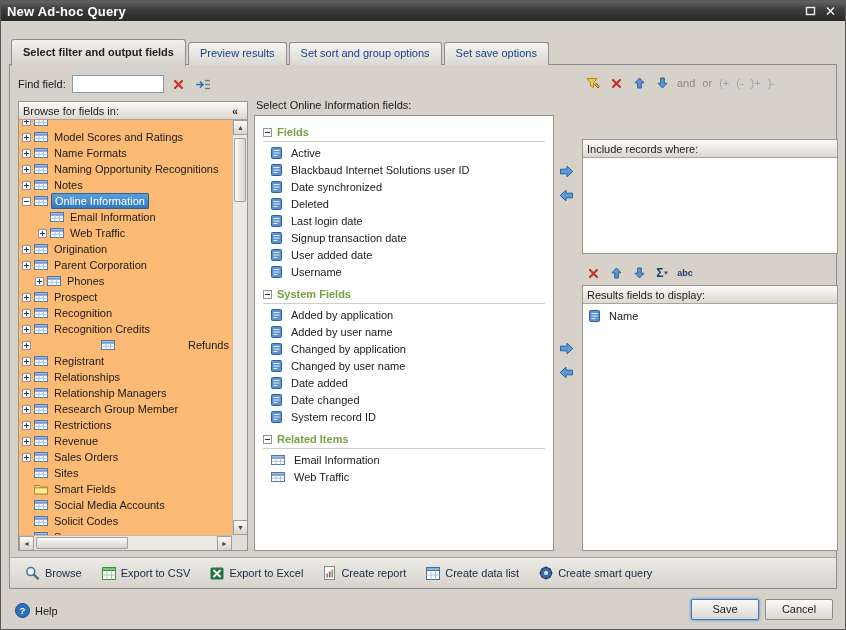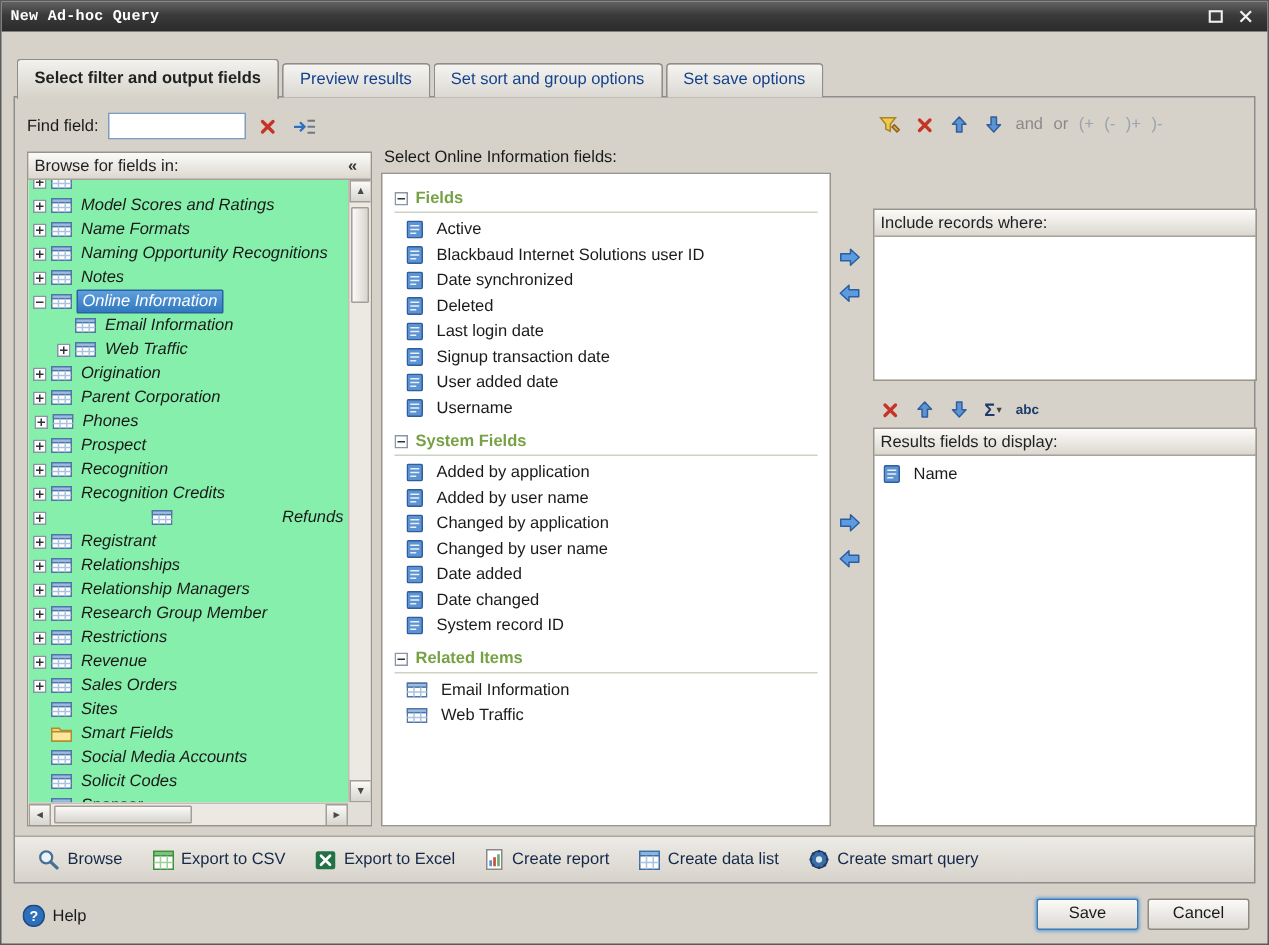--- a/index.html
+++ b/index.html
@@ -3,21 +3,21 @@
 <meta charset="utf-8">
 <style>
   html,body{margin:0;padding:0;}
   *{box-sizing:border-box;}
   .window{position:relative;width:846px;height:630px;background:#d6d2c9;font-family:"Liberation Sans",sans-serif;font-size:11px;color:#1a1a1a;border:1px solid #5a5a5a;overflow:hidden;}
   .icon{display:inline-flex;align-items:center;justify-content:center;}
   .icon svg{display:block;}
 
   
   .titlebar{position:absolute;top:0;left:0;right:0;height:20px;background:linear-gradient(#636363,#3b3b3b 45%,#2a2a2a);color:#fff;display:flex;align-items:center;padding:0 6px;}
-  .titlebar .title{font-weight:bold;font-size:10px;flex:1;letter-spacing:.2px;font-family:Liberation Mono, monospace;}
+  .titlebar .title{font-weight:bold;font-size:13px;flex:1;letter-spacing:.2px;}
   .winbtn{width:17px;height:14px;display:flex;align-items:center;justify-content:center;margin-left:3px;cursor:pointer;}
 
   
   .tabstrip{position:absolute;left:10px;top:37px;height:27px;display:flex;align-items:flex-end;gap:2px;z-index:3;}
   .tab{height:23px;line-height:21px;padding:0 11px;border:1px solid #8d8d8d;border-bottom:none;border-radius:3px 3px 0 0;background:linear-gradient(#f5f4f1,#dbd8d2);color:#15428b;cursor:pointer;white-space:nowrap;}
   .tab.active{height:27px;line-height:25px;background:linear-gradient(#f2f1ee,#d6d2c9);color:#222;font-weight:bold;margin-bottom:-1px;}
 
   
   .frame{position:absolute;left:8px;right:8px;top:63px;bottom:40px;border:1px solid #8d8d8d;background:#d6d2c9;}
 
@@ -25,21 +25,21 @@
   .find-row{position:absolute;left:8px;top:9px;height:20px;display:flex;align-items:center;gap:6px;}
   .find-input{width:92px;height:18px;border:1px solid #7f9db9;background:#fff;font:11px "Liberation Sans",sans-serif;padding:1px 3px;}
   .tool-icon{width:18px;height:16px;display:inline-flex;align-items:center;justify-content:center;cursor:pointer;}
 
   
   .browse-panel{position:absolute;left:8px;top:36px;width:230px;bottom:37px;display:flex;flex-direction:column;border:1px solid #9a958c;}
   .panel-head{height:18px;flex:0 0 18px;background:linear-gradient(#fcfbf9,#dcd8d0);border-bottom:1px solid #a8a49a;display:flex;align-items:center;padding:0 4px;color:#222;}
   .panel-head .ph-label{flex:1;white-space:nowrap;overflow:hidden;}
   .collapse-btn{width:16px;text-align:center;color:#333;cursor:pointer;font-weight:bold;}
   .tree-box{position:relative;flex:1;background:#fff;overflow:hidden;}
-  .tree{position:absolute;left:0;top:0;right:15px;bottom:15px;overflow:hidden;background:#86efac;font-style:italic;}
+  .tree{position:absolute;left:0;top:0;right:15px;bottom:15px;overflow:hidden;background:#fdba74;}
   .trow{height:16px;display:flex;align-items:center;gap:3px;white-space:nowrap;cursor:default;}
   .trow.partial-top{margin-top:-7px;}
   .exp{width:9px;flex:0 0 9px;}
   .exp.spacer{height:9px;}
   .tlabel{padding:0 3px;line-height:14px;}
   .tlabel.sel{background:linear-gradient(#5e9fdc,#3178bf);color:#fff;border:1px solid #2a62a0;border-radius:1px;}
 
   
   .vscroll{position:absolute;top:0;right:0;bottom:15px;width:15px;background:#ece9e3;border-left:1px solid #c2beb5;}
   .hscroll{position:absolute;left:0;bottom:0;right:15px;height:15px;background:#ece9e3;border-top:1px solid #c2beb5;}
@@ -325,21 +325,21 @@
                 <svg width="14" height="12" viewBox="0 0 14 12">
                   <rect x="0.5" y="1.5" width="13" height="9" fill="#fff" stroke="#4f76a8"></rect>
                   <rect x="0.5" y="1.5" width="13" height="2.6" fill="#9cbde0" stroke="#4f76a8"></rect>
                   <line x1="5" y1="4.1" x2="5" y2="10.5" stroke="#aac4e0"></line>
                   <line x1="9.5" y1="4.1" x2="9.5" y2="10.5" stroke="#aac4e0"></line>
                   <line x1="0.5" y1="7.3" x2="13.5" y2="7.3" stroke="#aac4e0"></line>
                 </svg>
               </span>
               <span class="tlabel">Parent Corporation</span>
             </div>
-            <div class="trow" style="padding-left: 4px;">
+            <div class="trow" style="padding-left: 16px;">
               <span class="icon exp">
                 <svg width="9" height="9" viewBox="0 0 9 9">
                   <rect x="0.5" y="0.5" width="8" height="8" fill="#fff" stroke="#8a96a8"></rect>
                   <line x1="2" y1="4.5" x2="7" y2="4.5" stroke="#333"></line>
                   <line x1="4.5" y1="2" x2="4.5" y2="7" stroke="#333"></line>
                 </svg>
               </span>
               <span class="icon">
                 <svg width="14" height="12" viewBox="0 0 14 12">
                   <rect x="0.5" y="1.5" width="13" height="9" fill="#fff" stroke="#4f76a8"></rect>

